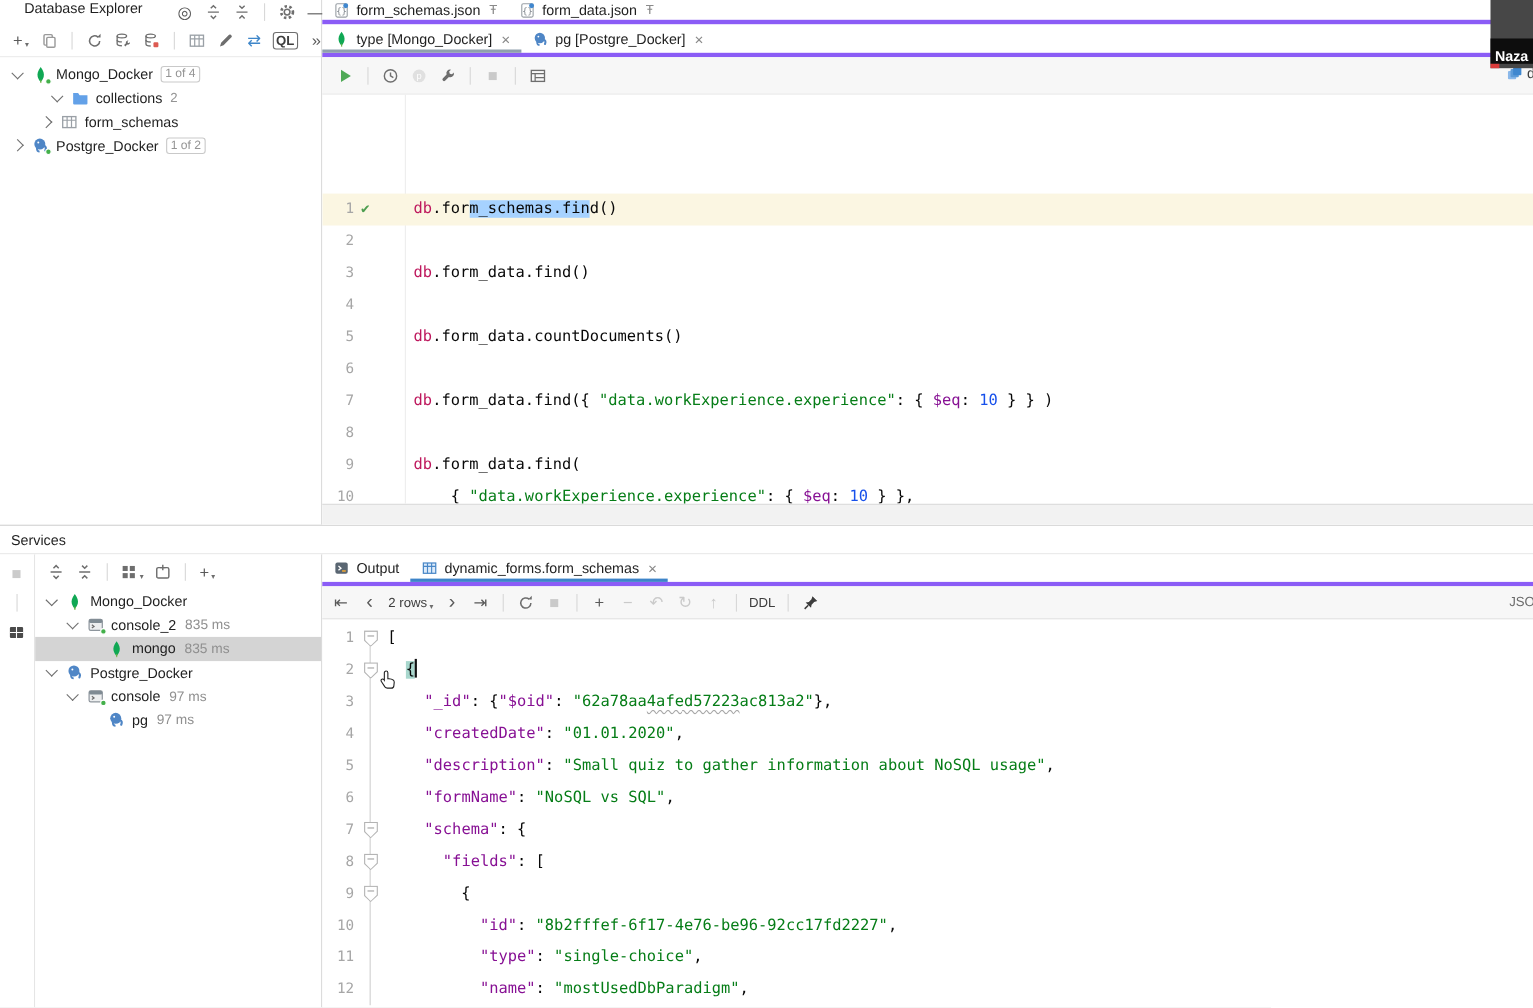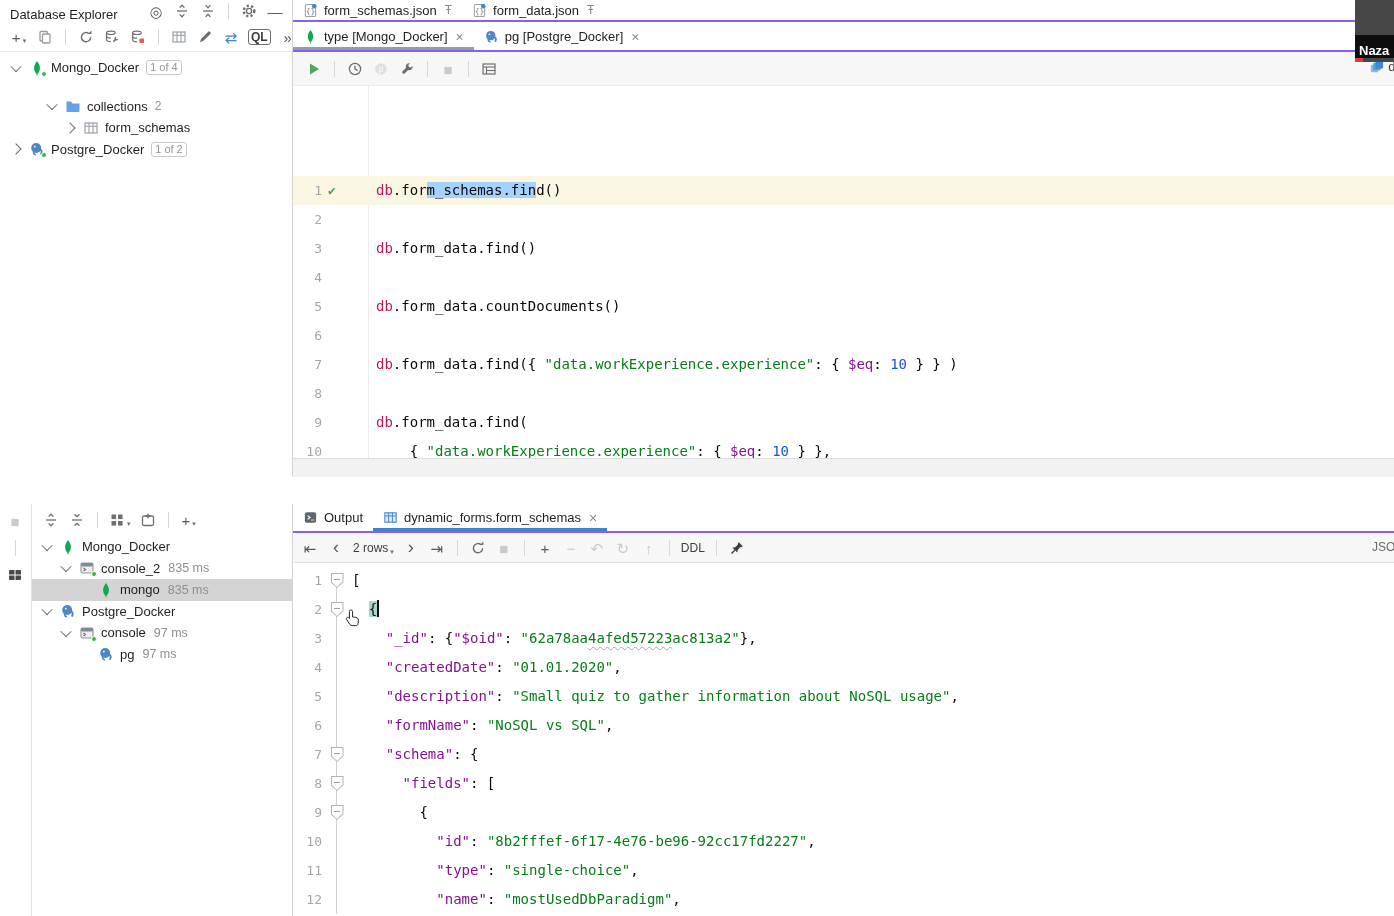--- a/index.html
+++ b/index.html
@@ -1,21 +1,21 @@
 <!DOCTYPE html>
 <html><head>
 <meta charset="utf-8">
 <style>
   *{box-sizing:border-box;margin:0;padding:0}
   html,body{background:#e9e9e9}
   .app{position:relative;width:1394px;height:916px;background:#fff;overflow:hidden;
        font-family:"Liberation Sans",sans-serif;color:#1f1f1f;font-size:13px}
   .abs{position:absolute}
   .b-r{border-right:1px solid #d4d4d4}
-  .b-b{border-bottom:2px solid #8b5cf6}
+  .b-b{border-bottom:4px solid #8b5cf6}
   
   .tbar{display:flex;align-items:center;gap:4px}
   .tbtn{display:inline-flex;align-items:center;justify-content:center;min-width:22px;height:22px;
         border-radius:3px;color:#5a5a5a;font-size:15px;position:relative;padding:0 2px}
   .tbtn.disabled{color:#c3c3c3;opacity:.85}
   .tbtn .glyph{line-height:1}
   .tbtn.blue{color:#3e86c9}
   .tbtn.boxed .glyph{border:1.4px solid #6e6e6e;border-radius:3px;font-size:9px;padding:1px 2px;color:#6e6e6e;font-weight:bold}
   .tbtn.txt .glyph{font-size:12px;color:#3d3d3d}
   .tbtn.big .glyph{font-size:18px;margin-top:-3px}
@@ -197,21 +197,21 @@
       </symbol>
     <symbol id="i-hand" viewBox="0 0 20 22">
         <path d="M7 2 c1 0 1.6 0.7 1.6 1.7 V9 l1 0.1 c3.4 0.35 4.9 1.1 4.8 3 l-0.35 3.4 c-0.12 1.4 -0.9 2.1 -2.3 2.1 H8.2 c-0.9 0 -1.7 -0.35 -2.3 -1.15 L2.7 11.6 c-0.55 -0.8 -0.35 -1.7 0.45 -2.1 c0.7 -0.35 1.4 -0.1 1.95 0.45 l0.3 0.45 V3.7 C5.4 2.7 6 2 7 2 Z" fill="#fff" stroke="#222" stroke-width="1"></path>
       </symbol>
   </defs>
 </svg>
 
 <div class="app">
 
   <div class="abs b-r" style="left:0;top:0;width:293px;height:477px;background:#fff">
-    <div class="abs" style="left:0;top:0;width:100%;height:22px;display:flex;align-items:flex-end">
+    <div class="abs" style="left:12px;top:0;width:100%;height:22px;display:flex;align-items:flex-start">
       <span class="ptitle" style="margin-left:10px">Database Explorer</span>
       <div class="tbar" style="position:absolute;right:6px;top:0;height:22px">
           <span class="tbtn">
             <span class="glyph">◎</span>
           </span>
           <span class="tbtn">
             <svg class="ic16">
               <use href="#i-expand"></use>
             </svg>
           </span>
@@ -282,46 +282,49 @@
     </div>
     <div class="abs" style="left:0;top:57px;width:100%;bottom:0">
         <div class="trow" style="padding-left: 12px;">
           <span class="chev open"></span>
           <span class="iw"><svg>
               <use href="#i-mongo"></use>
             </svg><span class="dot"></span></span>
           <span class="tlabel">Mongo_Docker</span>
           <span class="badge">1 of 4</span>
         </div>
-        <div class="trow" style="padding-left: 48px; margin-top: 17px;">
+        <div class="trow" style="padding-left: 48px;">
           <span class="chev open"></span>
           <span class="iw"><svg>
               <use href="#i-folder"></use>
             </svg></span>
           <span class="tlabel">collections</span>
           <span class="count">2</span>
         </div>
-        <div class="trow" style="padding-left: 66px;">
+        <div class="trow" style="padding-left: 38px;">
           <span class="chev closed"></span>
           <span class="iw"><svg>
               <use href="#i-tablegray"></use>
             </svg></span>
           <span class="tlabel">form_schemas</span>
         </div>
         <div class="trow" style="padding-left: 12px;">
           <span class="chev closed"></span>
           <span class="iw"><svg>
               <use href="#i-postgres"></use>
             </svg><span class="dot"></span></span>
           <span class="tlabel">Postgre_Docker</span>
           <span class="badge">1 of 2</span>
         </div>
       </div>
   </div>
 
+  <div class="abs" style="left:0;top:477px;width:1394px;height:27px;background:#fff;border-top:1px solid #d1d1d1;border-bottom:1px solid #e3e3e3">
+    <span class="ptitle" style="margin-left:10px;line-height:26px">Services</span>
+  </div>
   <div class="abs" style="left:0;top:504px;width:32px;bottom:0;border-right:1px solid #e3e3e3;background:#fff">
     <div class="tbar" style="flex-direction:column;gap:8px;position:absolute;left:4px;top:6px">
         <span class="tbtn disabled">
           <span class="glyph">■</span>
         </span>
         <div class="sep"></div>
         <span class="tbtn">
           <svg class="ic16">
             <use href="#i-panelgrid"></use>
           </svg>

